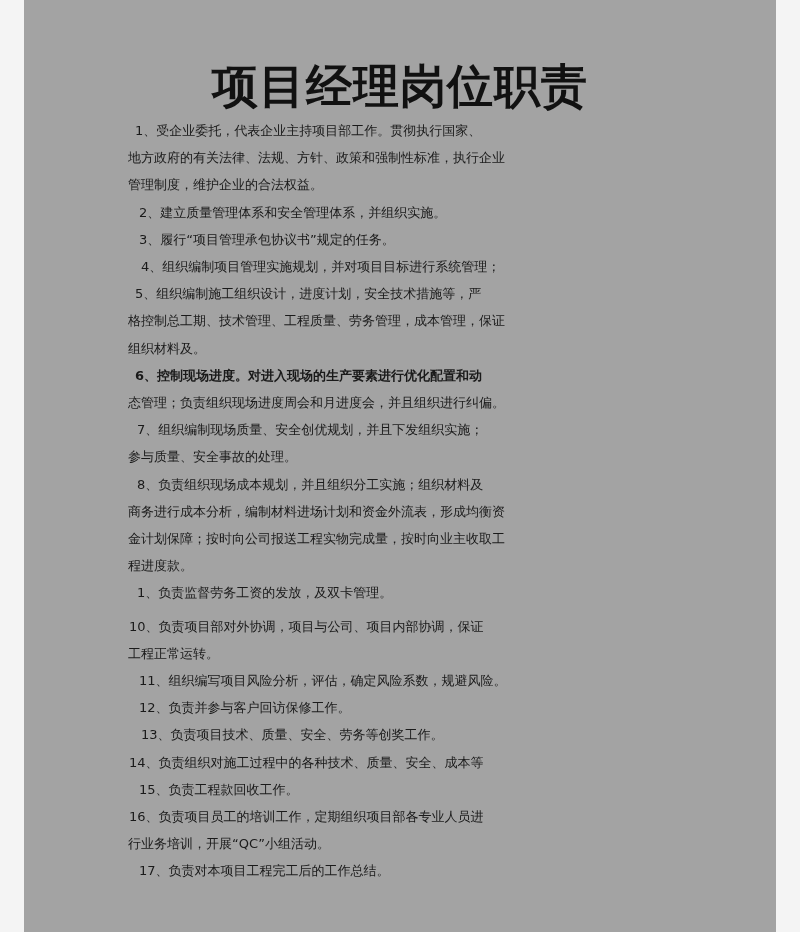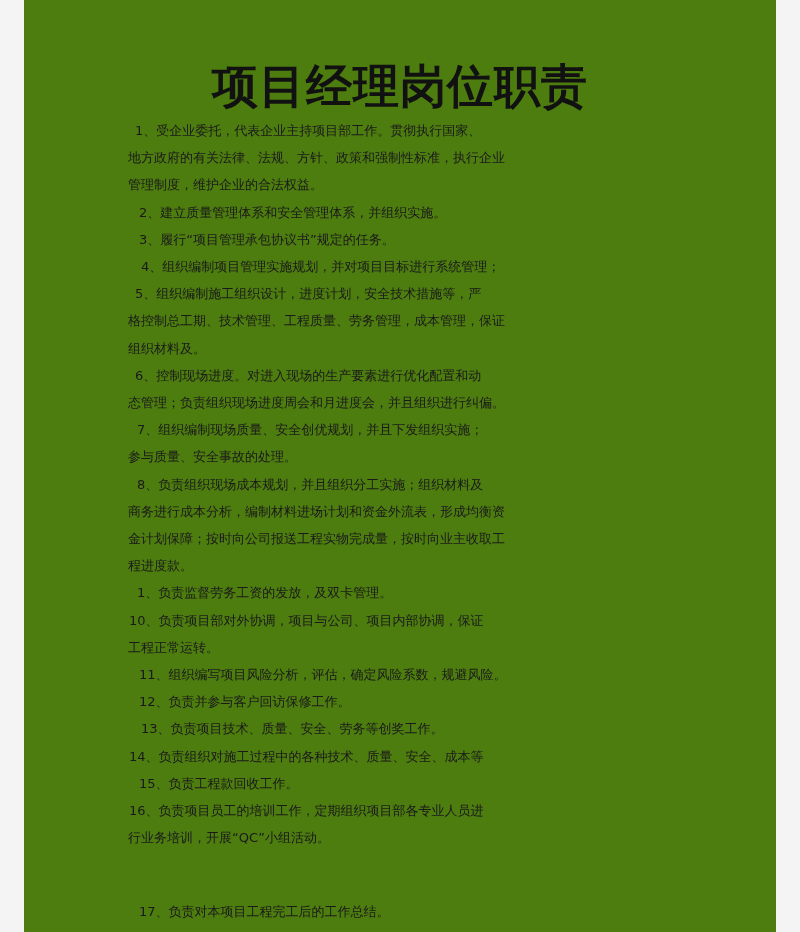--- a/index.html
+++ b/index.html
@@ -4,21 +4,21 @@
 <style>
   html, body { margin: 0; padding: 0; }
   body {
     width: 800px; height: 932px; overflow: hidden;
     background: #f4f4f4;
     font-family: "DejaVu Sans", "Liberation Sans", sans-serif;
   }
   .page {
     position: absolute; left: 24px; top: 0;
     width: 752px; height: 932px;
-    background: #4d7c0f;
+    background: #a3a3a3;
   }
   .title {
     position: absolute; left: 0; top: 56px; width: 752px;
     text-align: center;
     font-size: 46px; font-weight: bold; color: #111;
     letter-spacing: 1px; line-height: 60px;
   }
   .body-text {
     position: absolute; left: 85px; top: 117px; width: 570px;
     font-size: 13px; color: #1a1a1a; line-height: 27.2px;
@@ -46,38 +46,38 @@
       </div>
       <div class="item">
         <span class="first" style="padding-left: 32px;">4、组织编制项目管理实施规划，并对项目目标进行系统管理；</span>
       </div>
       <div class="item">
         <span class="first" style="padding-left: 26px;">5、组织编制施工组织设计，进度计划，安全技术措施等，严</span>
         <span class="cont">格控制总工期、技术管理、工程质量、劳务管理，成本管理，保证</span>
         <span class="cont">组织材料及。</span>
       </div>
       <div class="item">
-        <span class="first" style="padding-left: 26px;">6、控制现场进度。对进入现场的生产要素进行优化配置和动</span>
+        <span class="first" style="padding-left: 26px; font-weight: bold;">6、控制现场进度。对进入现场的生产要素进行优化配置和动</span>
         <span class="cont">态管理；负责组织现场进度周会和月进度会，并且组织进行纠偏。</span>
       </div>
       <div class="item">
         <span class="first" style="padding-left: 28px;">7、组织编制现场质量、安全创优规划，并且下发组织实施；</span>
         <span class="cont">参与质量、安全事故的处理。</span>
       </div>
       <div class="item">
         <span class="first" style="padding-left: 28px;">8、负责组织现场成本规划，并且组织分工实施；组织材料及</span>
         <span class="cont">商务进行成本分析，编制材料进场计划和资金外流表，形成均衡资</span>
         <span class="cont">金计划保障；按时向公司报送工程实物完成量，按时向业主收取工</span>
         <span class="cont">程进度款。</span>
       </div>
       <div class="item">
         <span class="first" style="padding-left: 28px;">1、负责监督劳务工资的发放，及双卡管理。</span>
       </div>
       <div class="item">
-        <span class="first" style="padding-left: 20px;">10、负责项目部对外协调，项目与公司、项目内部协调，保证</span>
+        <span class="first" style="padding-left: 20px; margin-top: 6px;">10、负责项目部对外协调，项目与公司、项目内部协调，保证</span>
         <span class="cont">工程正常运转。</span>
       </div>
       <div class="item">
         <span class="first" style="padding-left: 30px;">11、组织编写项目风险分析，评估，确定风险系数，规避风险。</span>
       </div>
       <div class="item">
         <span class="first" style="padding-left: 30px;">12、负责并参与客户回访保修工作。</span>
       </div>
       <div class="item">
         <span class="first" style="padding-left: 32px;">13、负责项目技术、质量、安全、劳务等创奖工作。</span>
@@ -86,16 +86,16 @@
         <span class="first" style="padding-left: 20px;">14、负责组织对施工过程中的各种技术、质量、安全、成本等</span>
       </div>
       <div class="item">
         <span class="first" style="padding-left: 30px;">15、负责工程款回收工作。</span>
       </div>
       <div class="item">
         <span class="first" style="padding-left: 20px;">16、负责项目员工的培训工作，定期组织项目部各专业人员进</span>
         <span class="cont">行业务培训，开展“QC”小组活动。</span>
       </div>
       <div class="item">
-        <span class="first" style="padding-left: 30px; margin-top: 47px;">17、负责对本项目工程完工后的工作总结。</span>
+        <span class="first" style="padding-left: 30px;">17、负责对本项目工程完工后的工作总结。</span>
       </div>
     </div>
 </div>
 
 </body></html>

